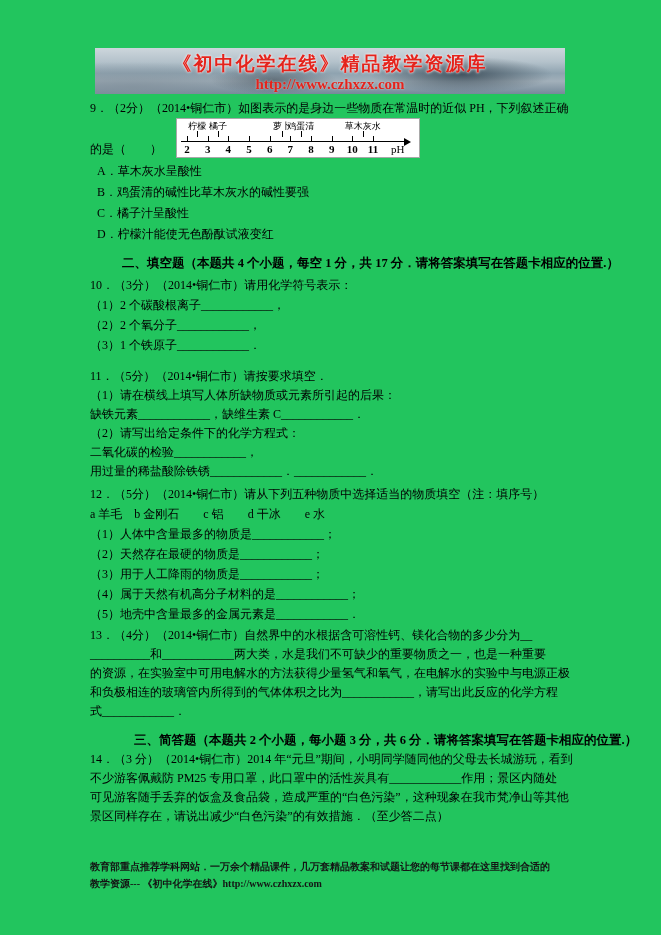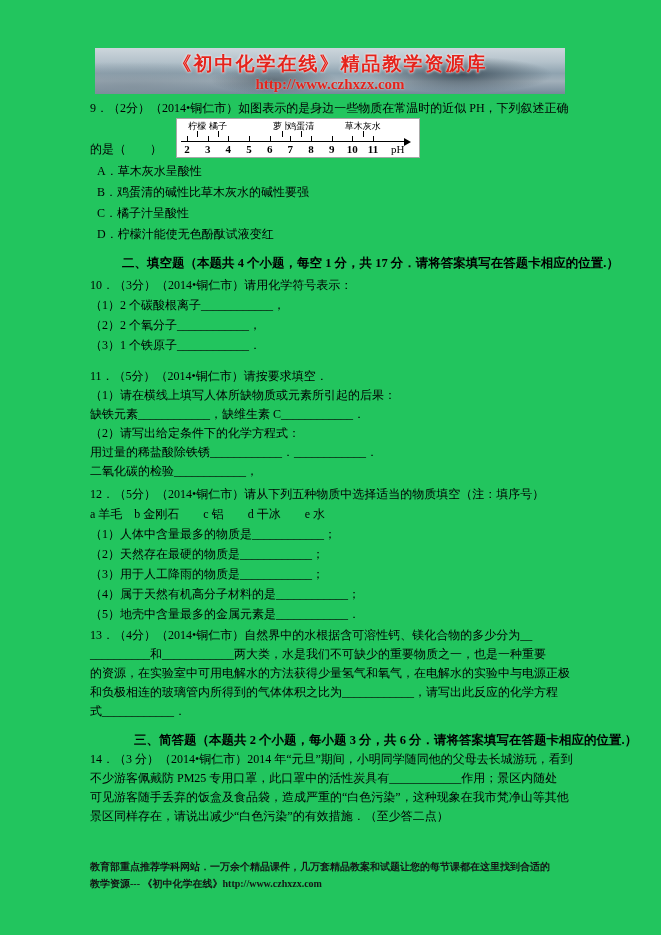--- a/index.html
+++ b/index.html
@@ -101,22 +101,22 @@
       <p>（1）2 个碳酸根离子____________，</p>
       <p>（2）2 个氧分子____________，</p>
       <p>（3）1 个铁原子____________．</p>
     </div>
 
     <div class="mt4">
       <p>11．（5分）（2014•铜仁市）请按要求填空．</p>
       <p class="tight">（1）请在横线上填写人体所缺物质或元素所引起的后果：</p>
       <p class="tight">缺铁元素____________，缺维生素 C____________．</p>
       <p class="tight">（2）请写出给定条件下的化学方程式：</p>
+      <p class="tight">二氧化碳的检验____________，</p>
       <p class="tight">用过量的稀盐酸除铁锈____________．____________．</p>
-      <p class="tight">二氧化碳的检验____________，</p>
     </div>
 
     <div class="mt3">
       <p>12．（5分）（2014•铜仁市）请从下列五种物质中选择适当的物质填空（注：填序号）</p>
       <p>a 羊毛　b 金刚石　　c 铝　　d 干冰　　e 水</p>
       <p>（1）人体中含量最多的物质是____________；</p>
       <p>（2）天然存在最硬的物质是____________；</p>
       <p>（3）用于人工降雨的物质是____________；</p>
       <p>（4）属于天然有机高分子材料的是____________；</p>
       <p>（5）地壳中含量最多的金属元素是____________．</p>

